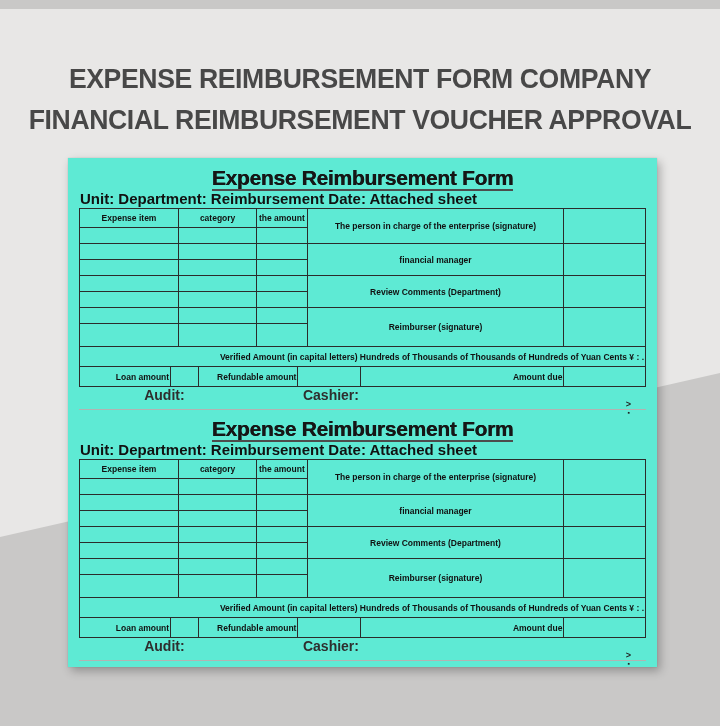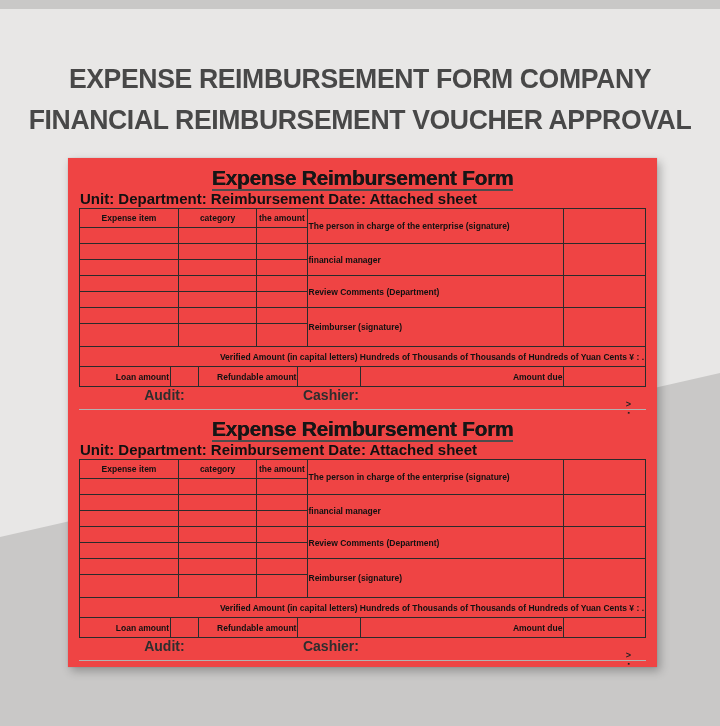--- a/index.html
+++ b/index.html
@@ -21,21 +21,21 @@
   }
   .heading {
     position:absolute; top:58px; left:0; width:720px;
     text-align:center; color:#484848;
     font-size:28px; font-weight:700; line-height:41px;
     letter-spacing:-0.4px;
     transform:scaleX(0.95);
   }
   .page {
     position:absolute; left:68px; top:158px; width:589px; height:509px;
-    background:#ef4444;
+    background:#5eead4;
     box-shadow:3px 4px 9px rgba(0,0,0,0.28), 0 0 1px rgba(0,0,0,0.2);
     padding:7px 11px 0 11px;
   }
   .form-title {
     text-align:center; margin:1px 0 3px 0;
     font-size:21px; font-weight:800; color:#161616; line-height:24px;
     letter-spacing:-0.3px;
   }
   .form-title span {
     border-bottom:2.5px solid #4c4c4c;
@@ -50,21 +50,21 @@
     width:100%; border-collapse:collapse; table-layout:fixed;
     border:1.8px solid #141414;
   }
   table.rtable td, table.rtable th {
     border:1px solid #2b2b2b;
     font-size:8.5px; font-weight:700; color:#111;
     padding:0 1px; overflow:hidden; white-space:nowrap;
     vertical-align:middle;
   }
   th.colhead { text-align:center; }
-  td.appr    { text-align:left; white-space:normal; line-height:10px; }
+  td.appr    { text-align:center; white-space:normal; line-height:10px; }
   tr.r-hdr   { height:19px; }
   tr.r-blank { height:16px; }
   tr.r-tall  { height:23px; }
   tr.r-verified { height:20px; }
   tr.r-verified td { text-align:right; padding-left:2px; white-space:normal; }
   tr.r-loan  { height:20px; }
   td.lbl     { text-align:right; }
   .audit-row { position:relative; height:13px; margin-top:2px; }
   .audit-row span {
     position:absolute; top:0;

